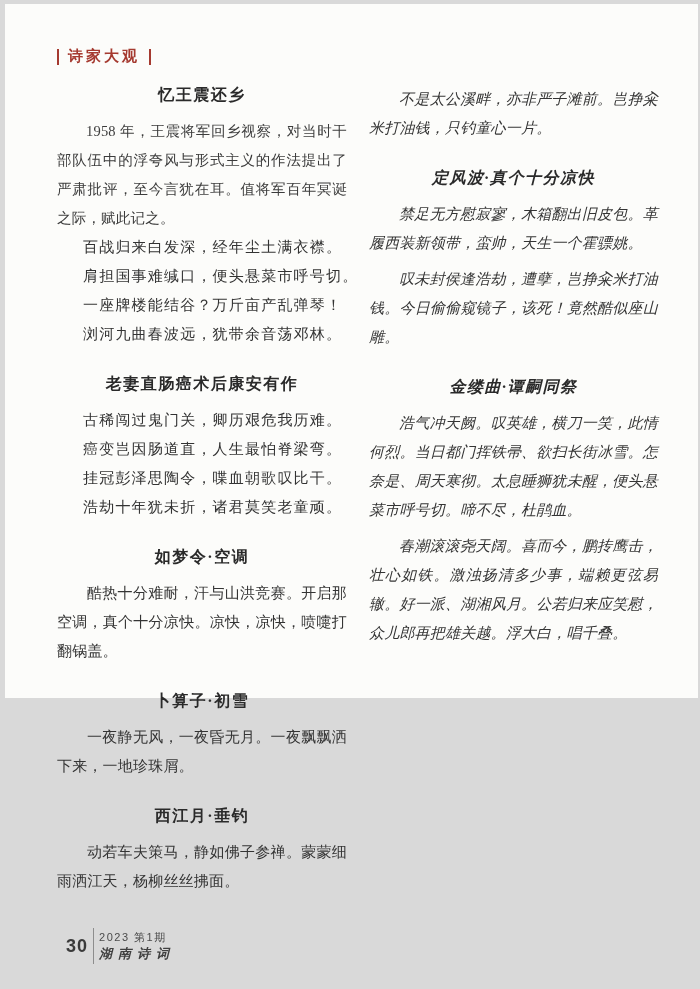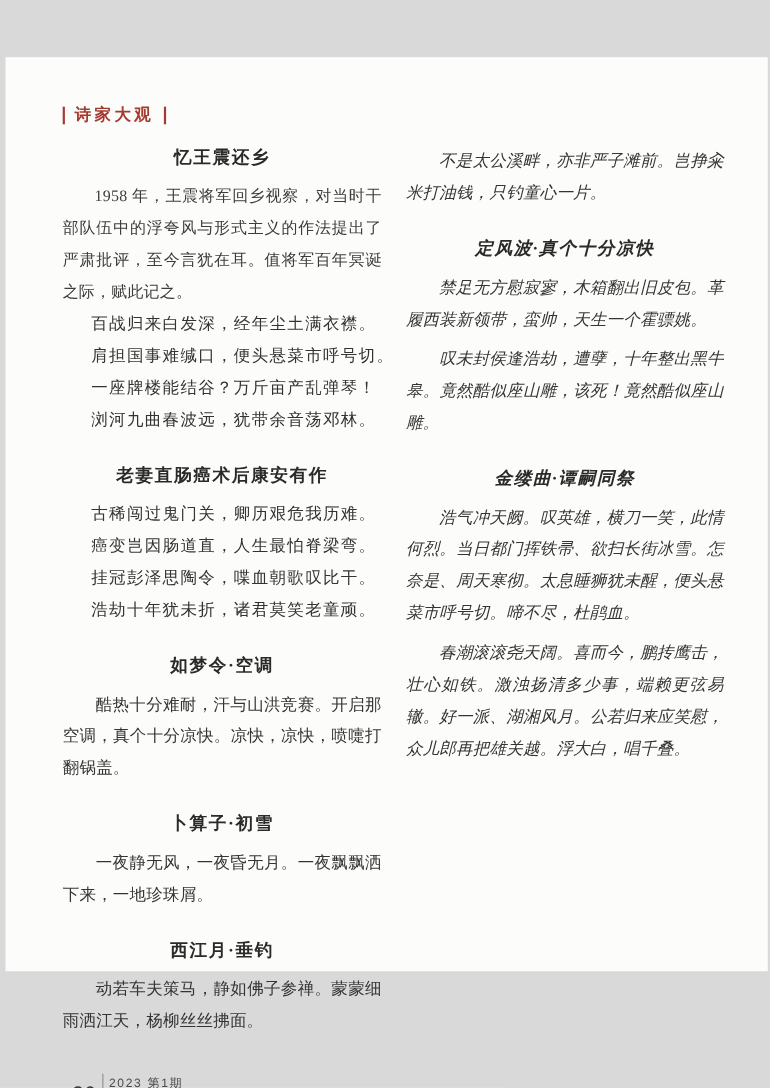--- a/index.html
+++ b/index.html
@@ -5,23 +5,22 @@
   :root{ --accent:#a53a30; --ink:#333; }
   *{ box-sizing:border-box; margin:0; padding:0; }
   body{
     width:700px; height:989px; position:relative;
     background:#d9d9d9;
     font-family:"Liberation Serif","DejaVu Serif",serif;
     color:var(--ink);
     overflow:hidden;
   }
   .page{
-    position:absolute; left:5px; top:4px; width:693px; height:831px;
+    position:absolute; left:5px; top:4px; width:693px; height:694px;
     background:#fcfcfa;
-    margin-top:48px;
   }
   
   .header{
     position:absolute; left:52px; top:43px;
     display:flex; align-items:center; gap:9px;
     color:var(--accent);
   }
   .header .bar{ width:2px; height:16px; background:var(--accent); }
   .header .section-title{
     font-size:15px; font-weight:700; letter-spacing:3px;
@@ -108,21 +107,21 @@
       <h3 class="poem-title">卜算子·初雪</h3>
       <p class="para">一夜静无风，一夜昏无月。一夜飘飘洒下来，一地珍珠屑。</p>
       <h3 class="poem-title">西江月·垂钓</h3>
       <p class="para">动若车夫策马，静如佛子参禅。蒙蒙细雨洒江天，杨柳丝丝拂面。</p>
     </div>
 
     <div class="col col-right">
       <p class="para" style="margin-top:7px;">不是太公溪畔，亦非严子滩前。岂挣籴米打油钱，只钓童心一片。</p>
       <h3 class="poem-title">定风波·真个十分凉快</h3>
       <p class="para">禁足无方慰寂寥，木箱翻出旧皮包。革履西装新领带，蛮帅，天生一个霍骠姚。</p>
-      <p class="para">叹未封侯逢浩劫，遭孽，十年整出黑牛皋。竟然酷似座山雕，该死！竟然酷似座山雕。</p>
+      <p class="para">叹未封侯逢浩劫，遭孽，岂挣籴米打油钱。今日偷偷窥镜子，该死！竟然酷似座山雕。</p>
       <h3 class="poem-title">金缕曲·谭嗣同祭</h3>
       <p class="para">浩气冲天阙。叹英雄，横刀一笑，此情何烈。当日都门挥铁帚、欲扫长街冰雪。怎奈是、周天寒彻。太息睡狮犹未醒，便头悬菜市呼号切。啼不尽，杜鹃血。</p>
       <p class="para">春潮滚滚尧天阔。喜而今，鹏抟鹰击，壮心如铁。激浊扬清多少事，端赖更弦易辙。好一派、湖湘风月。公若归来应笑慰，众儿郎再把雄关越。浮大白，唱千叠。</p>
     </div>
 
   </div>
 
   <div class="footer">
     <span class="pagenum">30</span>
     <span class="vrule"></span>

